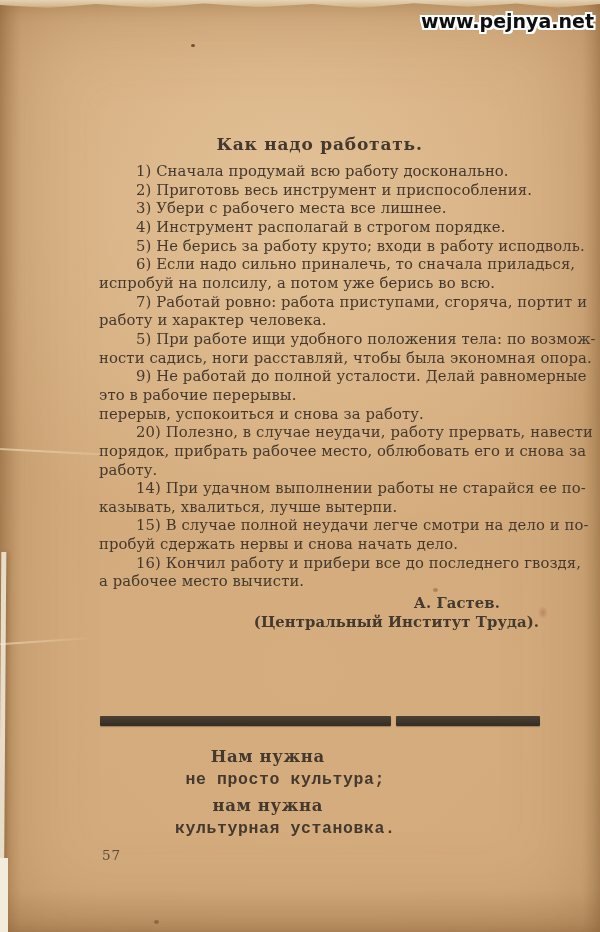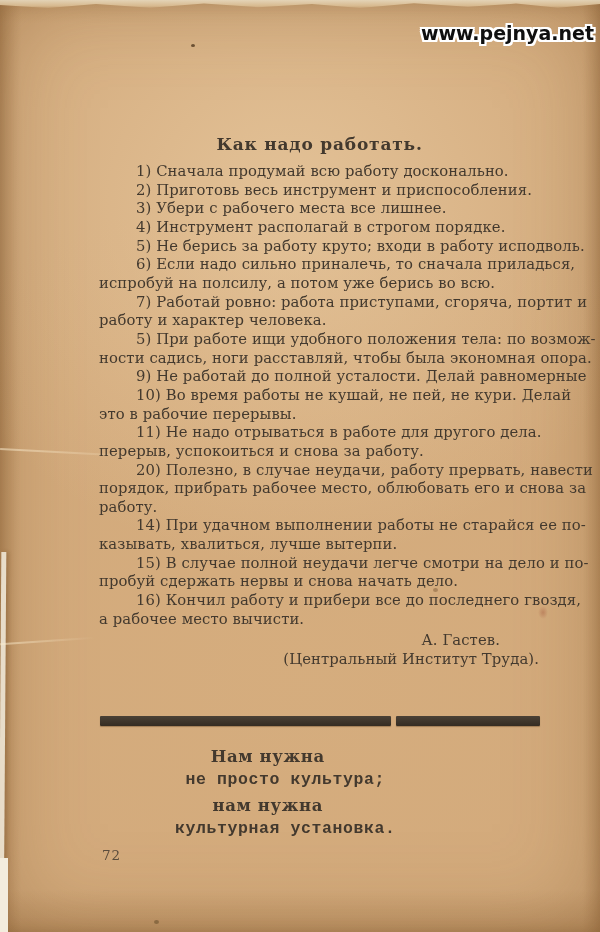--- a/index.html
+++ b/index.html
@@ -36,21 +36,21 @@
   .crease1{left:0;top:452px;width:150px;transform:rotate(3deg);}
   .crease2{left:0;top:640px;width:95px;transform:rotate(-4deg);}
   .speck{position:absolute;border-radius:50%;}
   .speck1{left:191px;top:44px;width:4px;height:3px;background:#6a5033;}
   .speck2{left:154px;top:920px;width:5px;height:4px;background:#8a6a42;}
   .speck3{left:538px;top:606px;width:10px;height:13px;background:radial-gradient(closest-side,rgba(170,100,70,.5),rgba(170,100,70,0));}
   .speck4{left:433px;top:588px;width:5px;height:4px;background:rgba(120,85,50,.45);}
 
   
   .watermark{
-    position:absolute;top:22px;right:6px;
+    position:absolute;top:10px;right:6px;
     font-family:"DejaVu Sans", sans-serif;font-weight:700;font-size:19px;
     color:var(--wm,#0f0f0f);letter-spacing:0;
     text-shadow:-2px 0 0 #fff,2px 0 0 #fff,0 -2px 0 #fff,0 2px 0 #fff,
       -1px -1px 0 #fff,1px -1px 0 #fff,-1px 1px 0 #fff,1px 1px 0 #fff,
       -2px -2px 0 #fff,2px 2px 0 #fff,2px -2px 0 #fff,-2px 2px 0 #fff;
   }
 
   
   .title{
     position:absolute;left:99px;top:130px;width:441px;margin:0;
@@ -59,21 +59,21 @@
     color:var(--ink,#3e342a);letter-spacing:.8px;
   }
   .list{
     position:absolute;left:99px;top:162px;width:441px;
     font-size:14.8px;line-height:18.65px;
     color:var(--ink,#453a2e);letter-spacing:.1px;
   }
   .list .line{white-space:nowrap;}
   .list .line.first{text-indent:37px;}
   .list .line.j{text-align:justify;text-align-last:justify;}
-  .sig{text-align:right;font-weight:400;white-space:nowrap;}
+  .sig{text-align:right;font-weight:700;white-space:nowrap;}
   .sig1{margin-top:3px;padding-right:40px;}
   .sig2{padding-right:1px;}
 
   
   .bar{position:absolute;left:100px;top:716px;width:440px;height:10px;display:flex;gap:5px;}
   .seg{background:linear-gradient(180deg,#4a4136,var(--divider,#352c22));border-radius:1px;box-shadow:0 1px 1px rgba(90,60,30,.4);}
   .seg1{flex:0 0 291px;}
   .seg2{flex:1 1 auto;}
 
   
@@ -118,23 +118,21 @@
         <div class="line first">3) Убери с рабочего места все лишнее.</div>
         <div class="line first">4) Инструмент располагай в строгом порядке.</div>
         <div class="line first">5) Не берись за работу круто; входи в работу исподволь.</div>
         <div class="line first j">6) Если надо сильно приналечь, то сначала приладься,</div>
         <div class="line">испробуй на полсилу, а потом уже берись во всю.</div>
         <div class="line first j">7) Работай ровно: работа приступами, сгоряча, портит и</div>
         <div class="line">работу и характер человека.</div>
         <div class="line first j">5) При работе ищи удобного положения тела: по возмож-</div>
         <div class="line">ности садись, ноги расставляй, чтобы была экономная опора.</div>
         <div class="line first j">9) Не работай до полной усталости. Делай равномерные</div>
-        <div class="line first j">10) Во время работы не кушай, не пей, не кури. Делай</div>
         <div class="line">это в рабочие перерывы.</div>
-        <div class="line first">11) Не надо отрываться в работе для другого дела.</div>
         <div class="line">перерыв, успокоиться и снова за работу.</div>
         <div class="line first j">20) Полезно, в случае неудачи, работу прервать, навести</div>
         <div class="line j">порядок, прибрать рабочее место, облюбовать его и снова за</div>
         <div class="line">работу.</div>
         <div class="line first j">14) При удачном выполнении работы не старайся ее по-</div>
         <div class="line">казывать, хвалиться, лучше вытерпи.</div>
         <div class="line first j">15) В случае полной неудачи легче смотри на дело и по-</div>
         <div class="line">пробуй сдержать нервы и снова начать дело.</div>
         <div class="line first j">16) Кончил работу и прибери все до последнего гвоздя,</div>
         <div class="line">а рабочее место вычисти.</div>
@@ -148,14 +146,14 @@
     <span class="seg seg2"></span>
   </div>
 
   <div class="quote">
     <div class="q q1">Нам нужна</div>
     <div class="q q2 indent">не просто культура;</div>
     <div class="q q3">нам нужна</div>
     <div class="q q4 indent">культурная установка.</div>
   </div>
 
-  <div class="pagenum">72</div>
+  <div class="pagenum">57</div>
 </div>
 
 </body></html>

